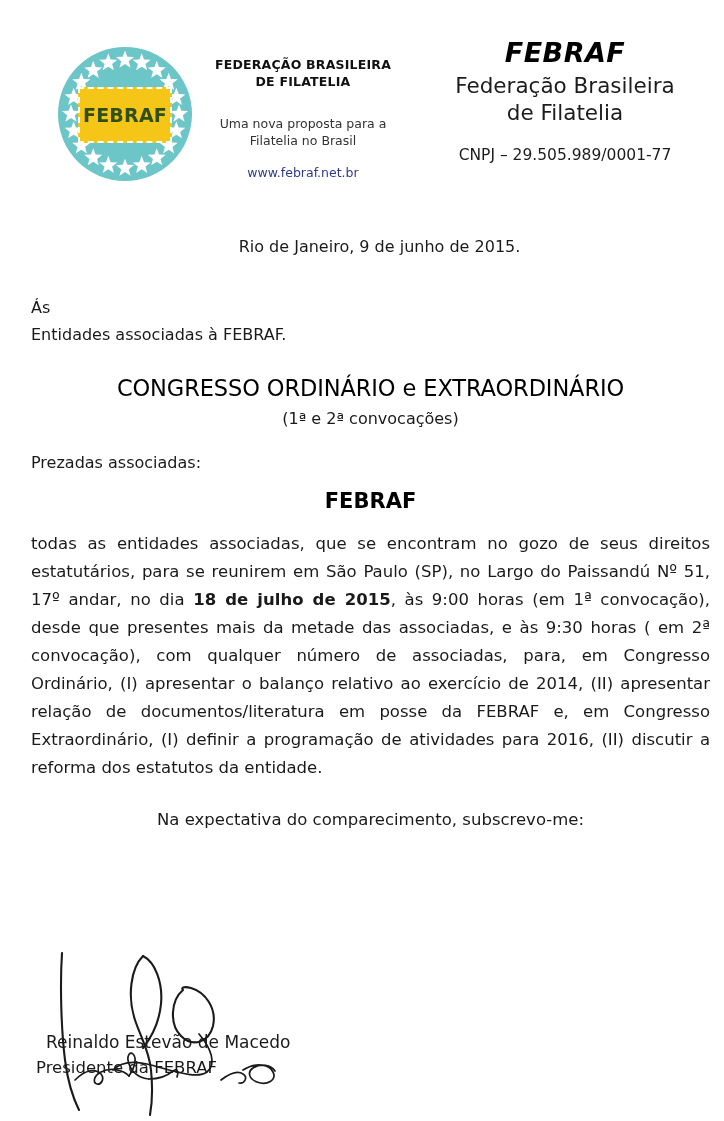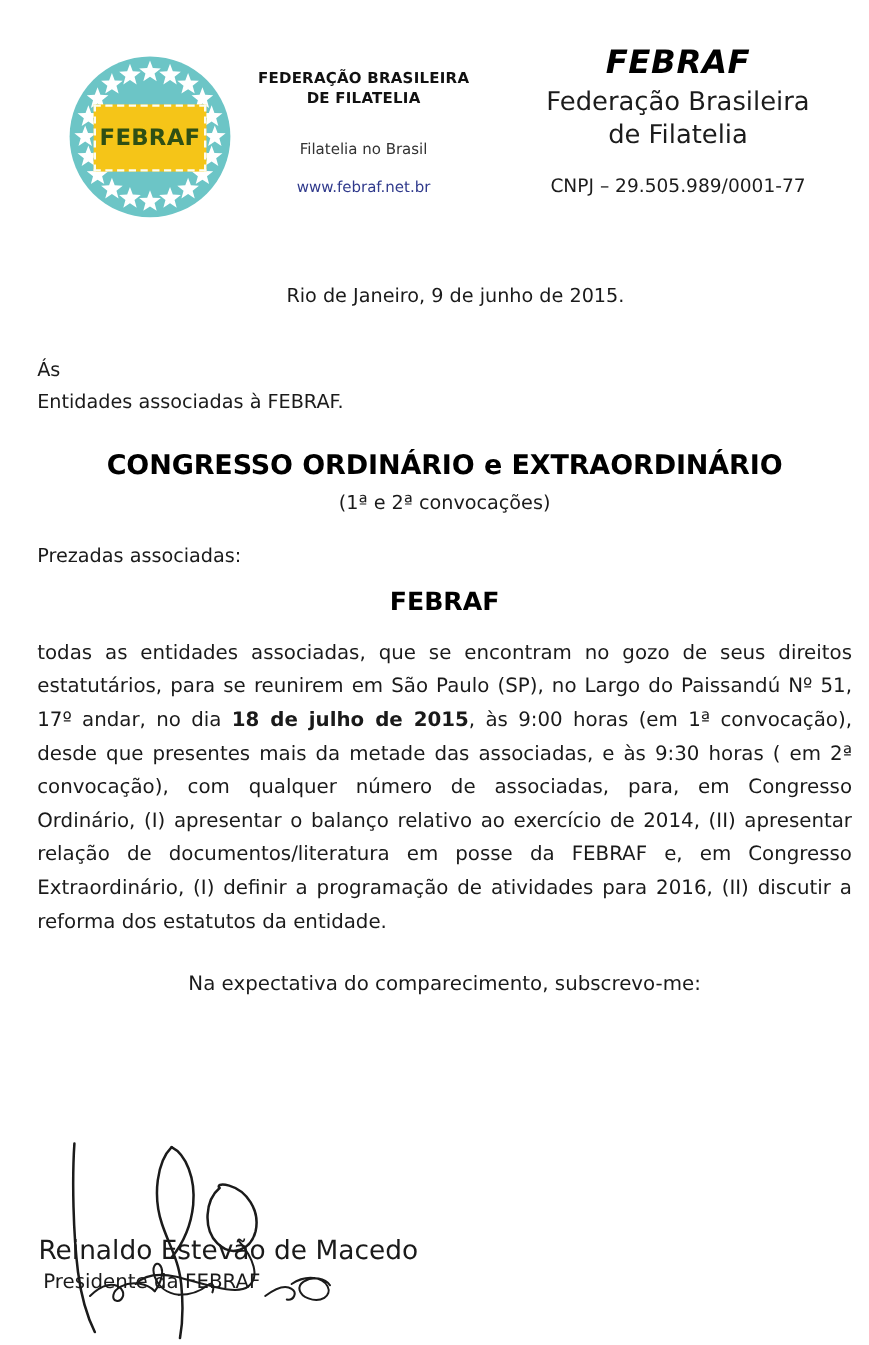--- a/index.html
+++ b/index.html
@@ -142,21 +142,21 @@
   }
   .addr {
     margin-top: 36px;
     font-size: 16px;
     line-height: 27px;
     color: #1a1a1a;
   }
   .main-title {
     margin-top: 26px;
     text-align: center;
-    font-weight: 700;
+    font-weight: 400;
     font-size: 22.5px;
     line-height: 28px;
     letter-spacing: -0.1px;
     color: #000;
   }
   .sub-title {
     margin-top: 6px;
     text-align: center;
     font-size: 16px;
     line-height: 22px;
@@ -204,23 +204,23 @@
     width: 330px;
     height: 183px;
   }
   .sig-ink {
     position: absolute;
     left: 0;
     top: 0;
   }
   .sig-name {
     position: absolute;
-    left: 1px;
+    left: 15px;
     top: 92px;
-    font-size: 22px;
+    font-size: 17px;
     line-height: 25px;
     color: #1a1a1a;
     white-space: nowrap;
   }
   .sig-role {
     position: absolute;
     left: 5px;
     top: 117px;
     font-size: 16.5px;
     line-height: 25px;
@@ -263,20 +263,21 @@
       <span class="logo-stamp-text">FEBRAF</span>
     </div>
   </div>
 
   <div class="lh-center">
     <div class="lh-org">
       <div>FEDERAÇÃO BRASILEIRA</div>
       <div>DE FILATELIA</div>
     </div>
     <div class="lh-tag">
+      <div>Uma nova proposta para a</div>
       <div>Filatelia no Brasil</div>
     </div>
     <div class="lh-url">www.febraf.net.br</div>
   </div>
 
   <div class="lh-right">
     <div class="lh-acronym">FEBRAF</div>
     <div class="lh-fullname">
       <div>Federação Brasileira</div>
       <div>de Filatelia</div>

